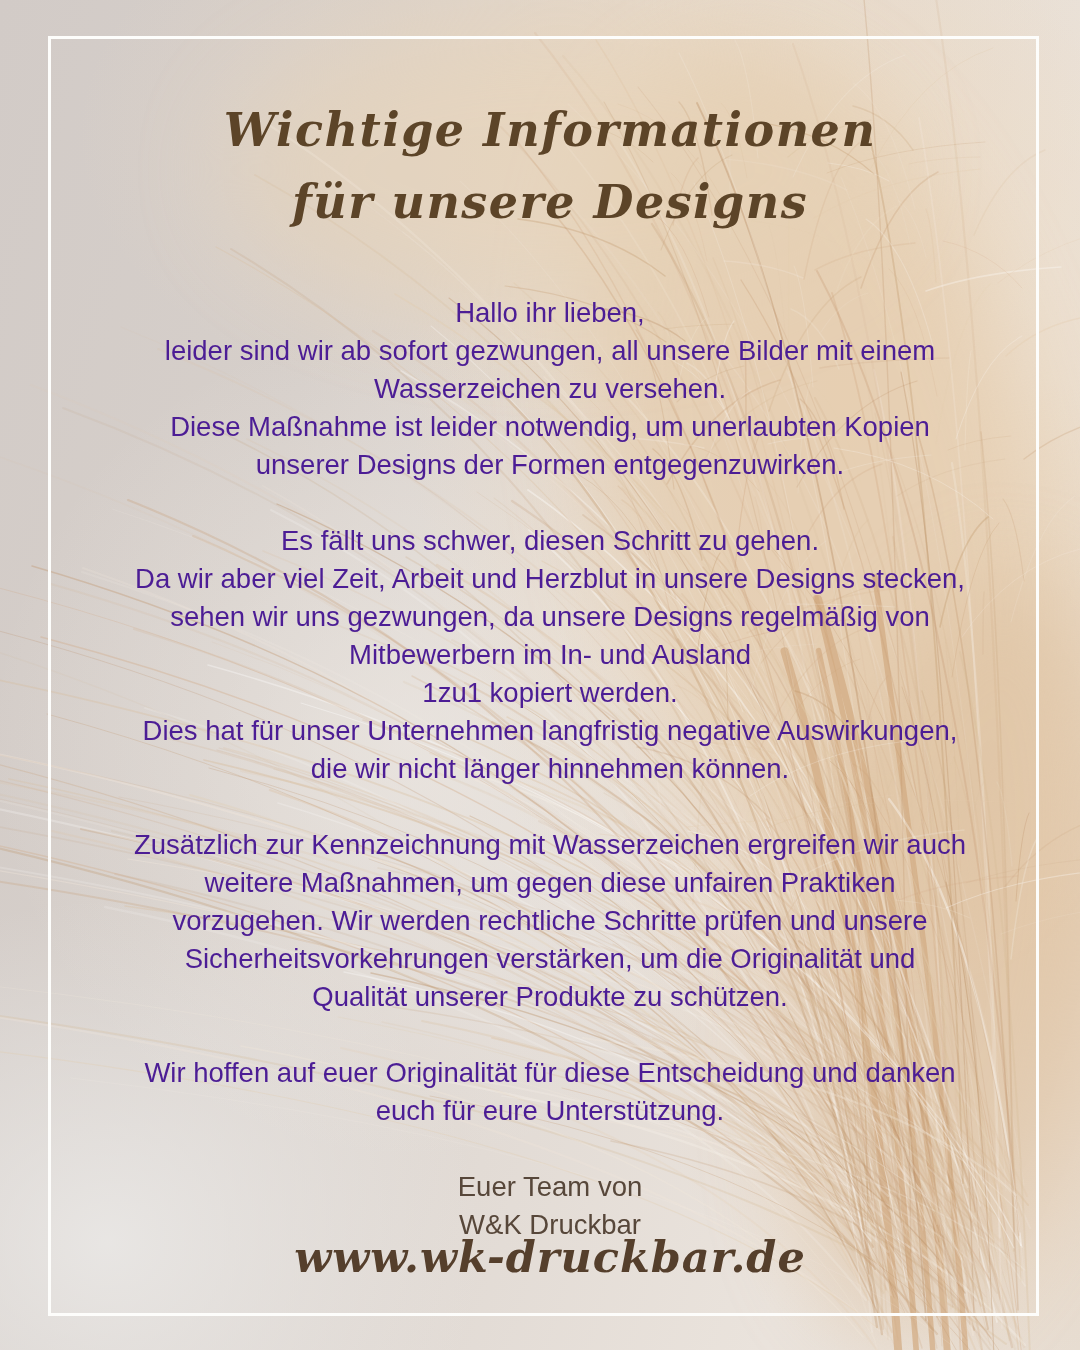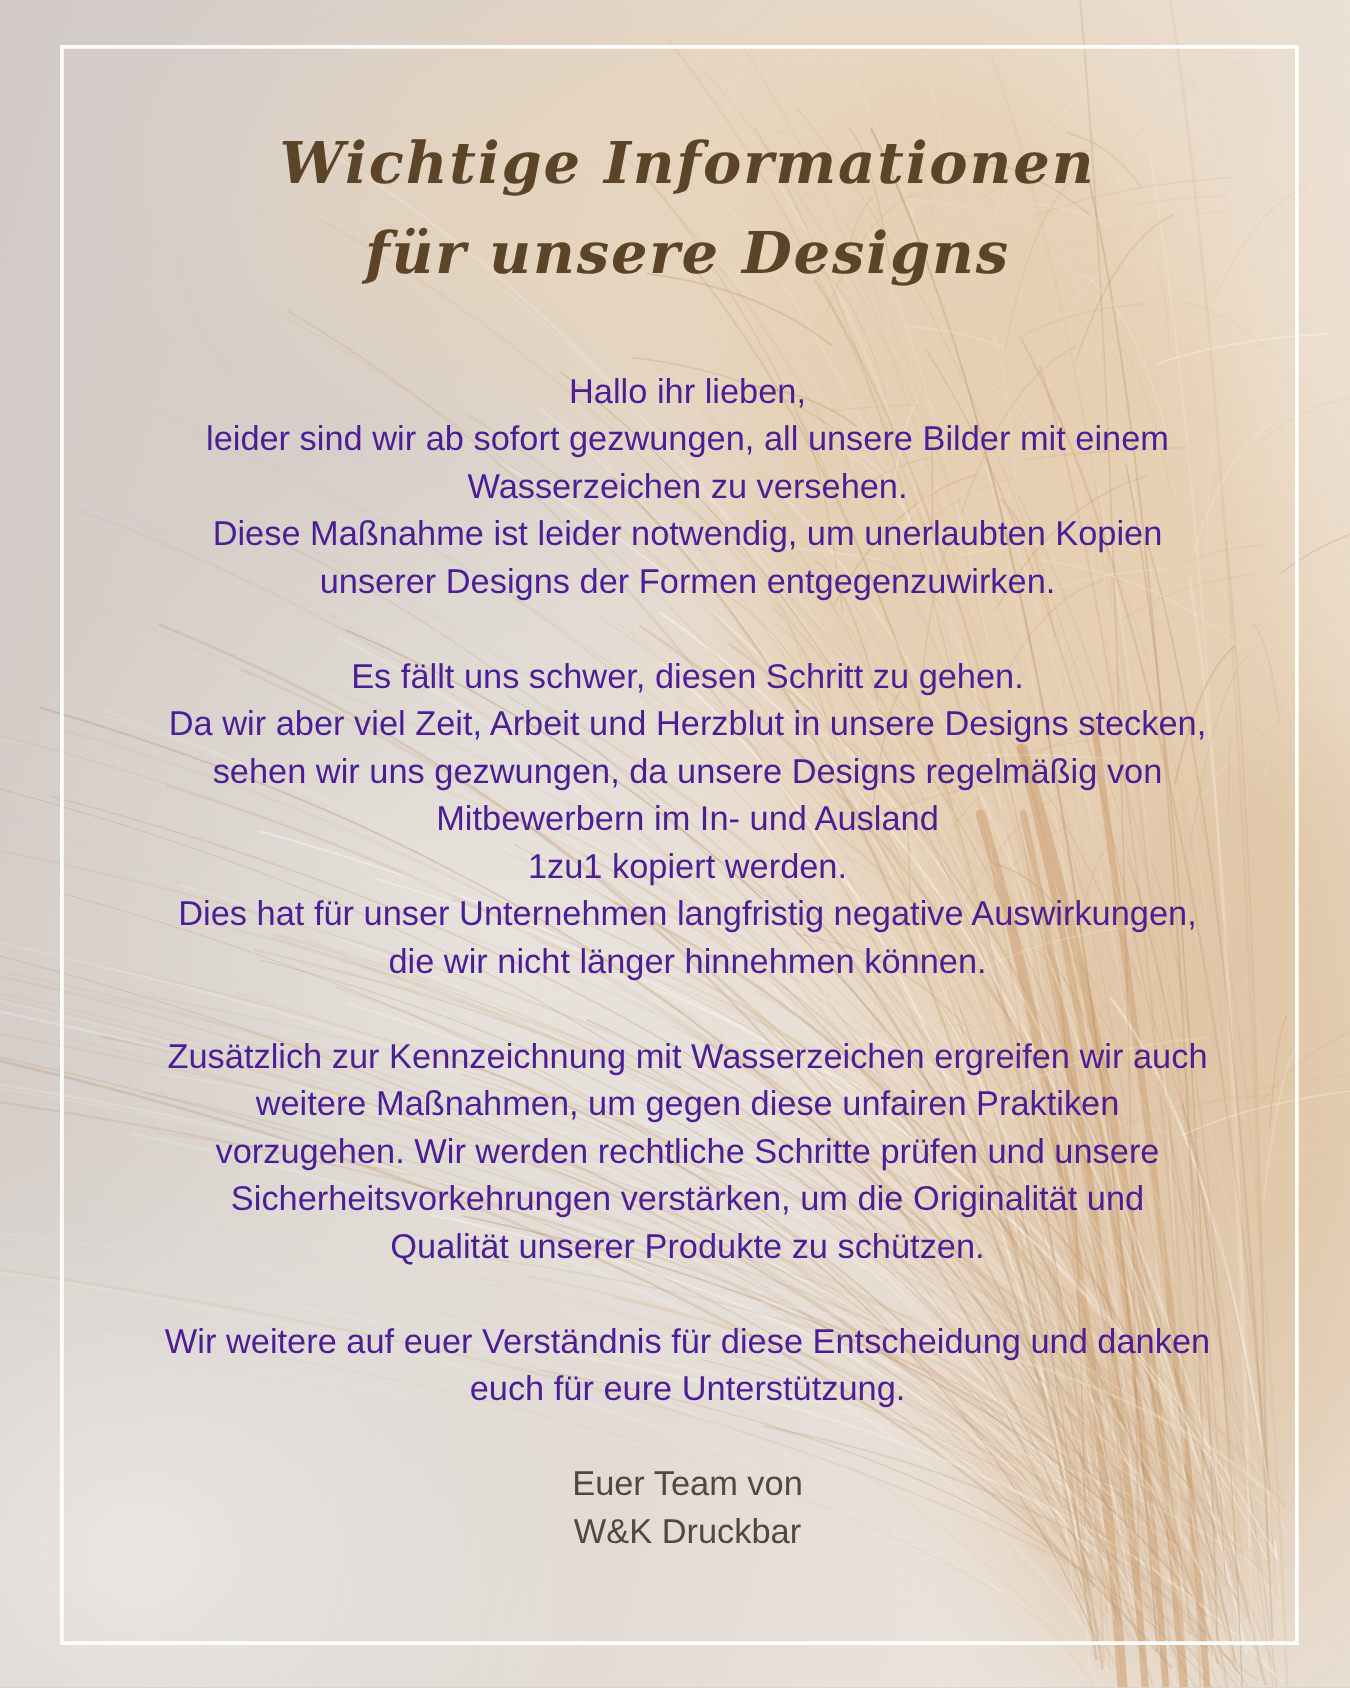--- a/index.html
+++ b/index.html
@@ -541,22 +541,23 @@
 sehen wir uns gezwungen, da unsere Designs regelmäßig von
 Mitbewerbern im In- und Ausland
 1zu1 kopiert werden.
 Dies hat für unser Unternehmen langfristig negative Auswirkungen,
 die wir nicht länger hinnehmen können.</p>
       <p class="para">Zusätzlich zur Kennzeichnung mit Wasserzeichen ergreifen wir auch
 weitere Maßnahmen, um gegen diese unfairen Praktiken
 vorzugehen. Wir werden rechtliche Schritte prüfen und unsere
 Sicherheitsvorkehrungen verstärken, um die Originalität und
 Qualität unserer Produkte zu schützen.</p>
-      <p class="para">Wir weitere auf euer Verständnis für diese Entscheidung und danken
+      <p class="para">Wir hoffen auf euer Originalität für diese Entscheidung und danken
 euch für eure Unterstützung.</p>
     </div>
 
   <div class="signature">
     <div>Euer Team von</div>
     <div>W&amp;K Druckbar</div>
   </div>
 
+  <div class="website">www.wk-druckbar.de</div>
 </div>
 
 </body></html>

